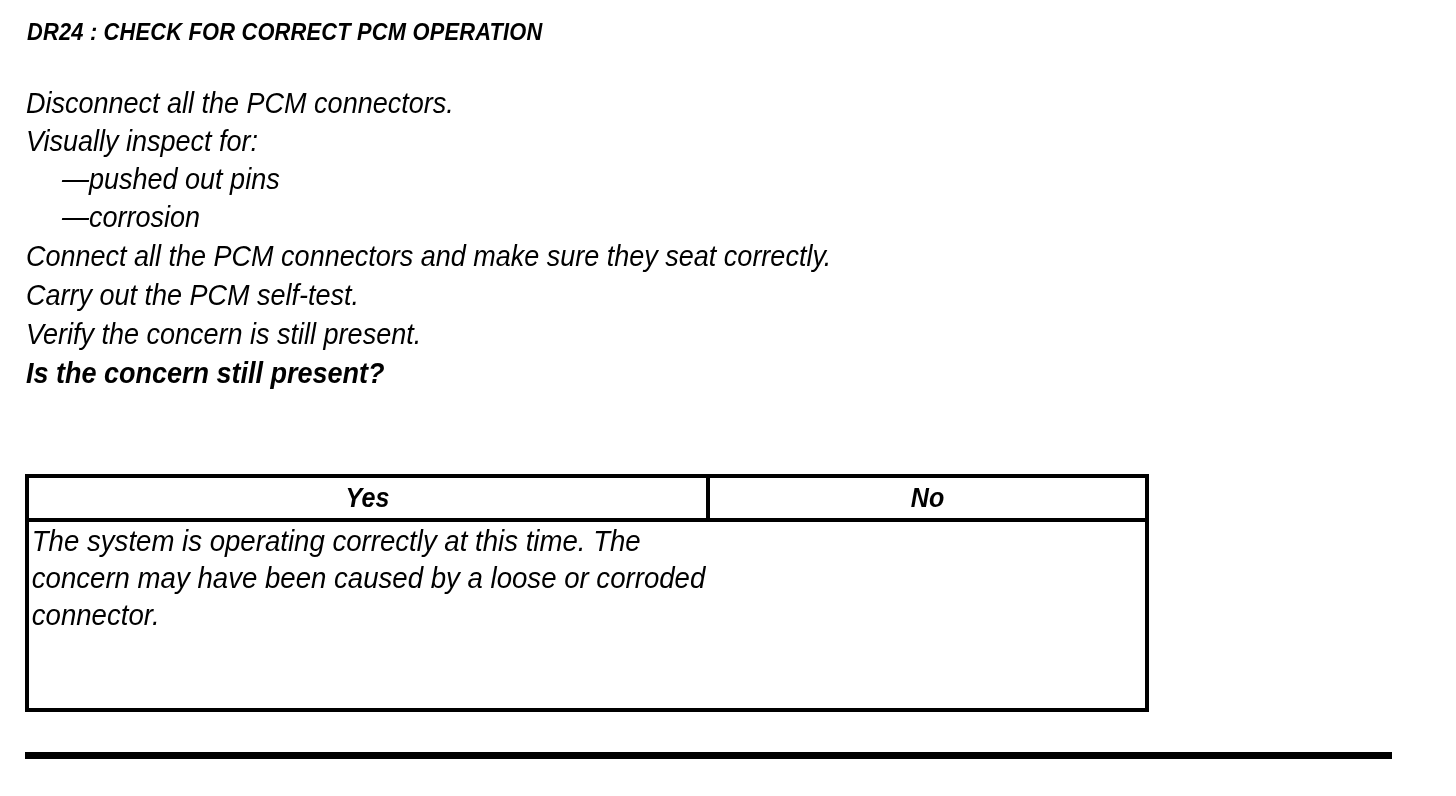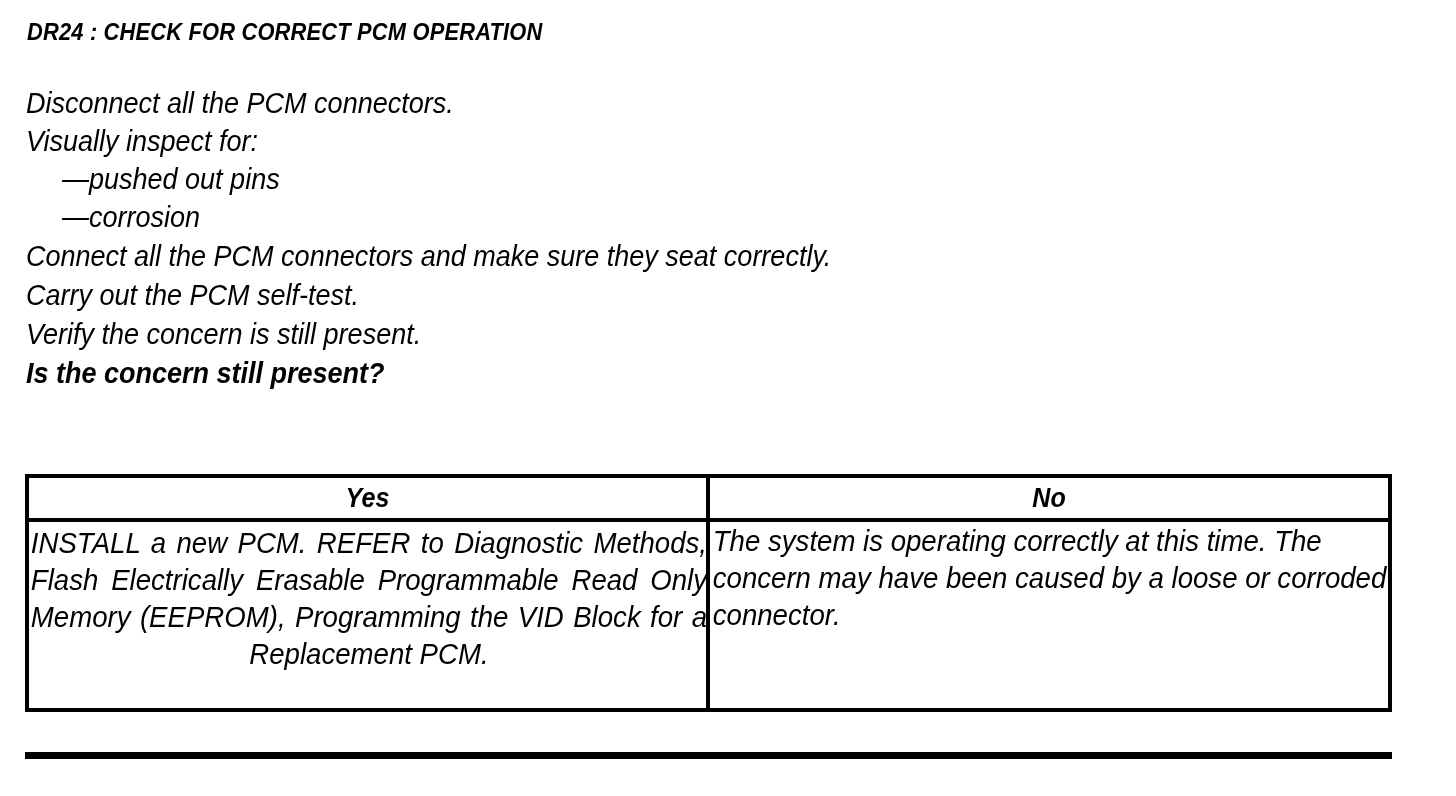--- a/index.html
+++ b/index.html
@@ -61,21 +61,21 @@
   }
   .line.tight {
     line-height: 38px;
   }
 
   
   .decision-table {
     position: absolute;
     left: 25px;
     top: 474px;
-    width: 1367px;
+    width: 1124px;
     border: 4px solid #000000;
     box-sizing: border-box;
     background: #ffffff;
   }
   .tbl-head-row {
     display: flex;
     border-bottom: 4px solid #000000;
     height: 40px;
   }
   .tbl-body-row {
@@ -157,23 +157,20 @@
   <div class="decision-table">
     <div class="tbl-head-row">
       <div class="col-yes">
         <div class="head-cell">Yes</div>
       </div>
       <div class="col-no">
         <div class="head-cell">No</div>
       </div>
     </div>
     <div class="tbl-body-row">
-      <div class="col-yes">
-        <div class="cell-text yes-cell-text">INSTALL a new PCM. REFER to Diagnostic Methods, Flash Electrically Erasable Programmable Read Only Memory (EEPROM), Programming the VID Block for a Replacement PCM.</div>
-      </div>
       <div class="col-no">
         <div class="no-cell-wrap">
           <div class="cell-text no-cell-text">The system is operating correctly at this time. The concern may have been caused by a loose or corroded connector.</div>
         </div>
       </div>
     </div>
   </div>
 
   <div class="bottom-rule"></div>
 

